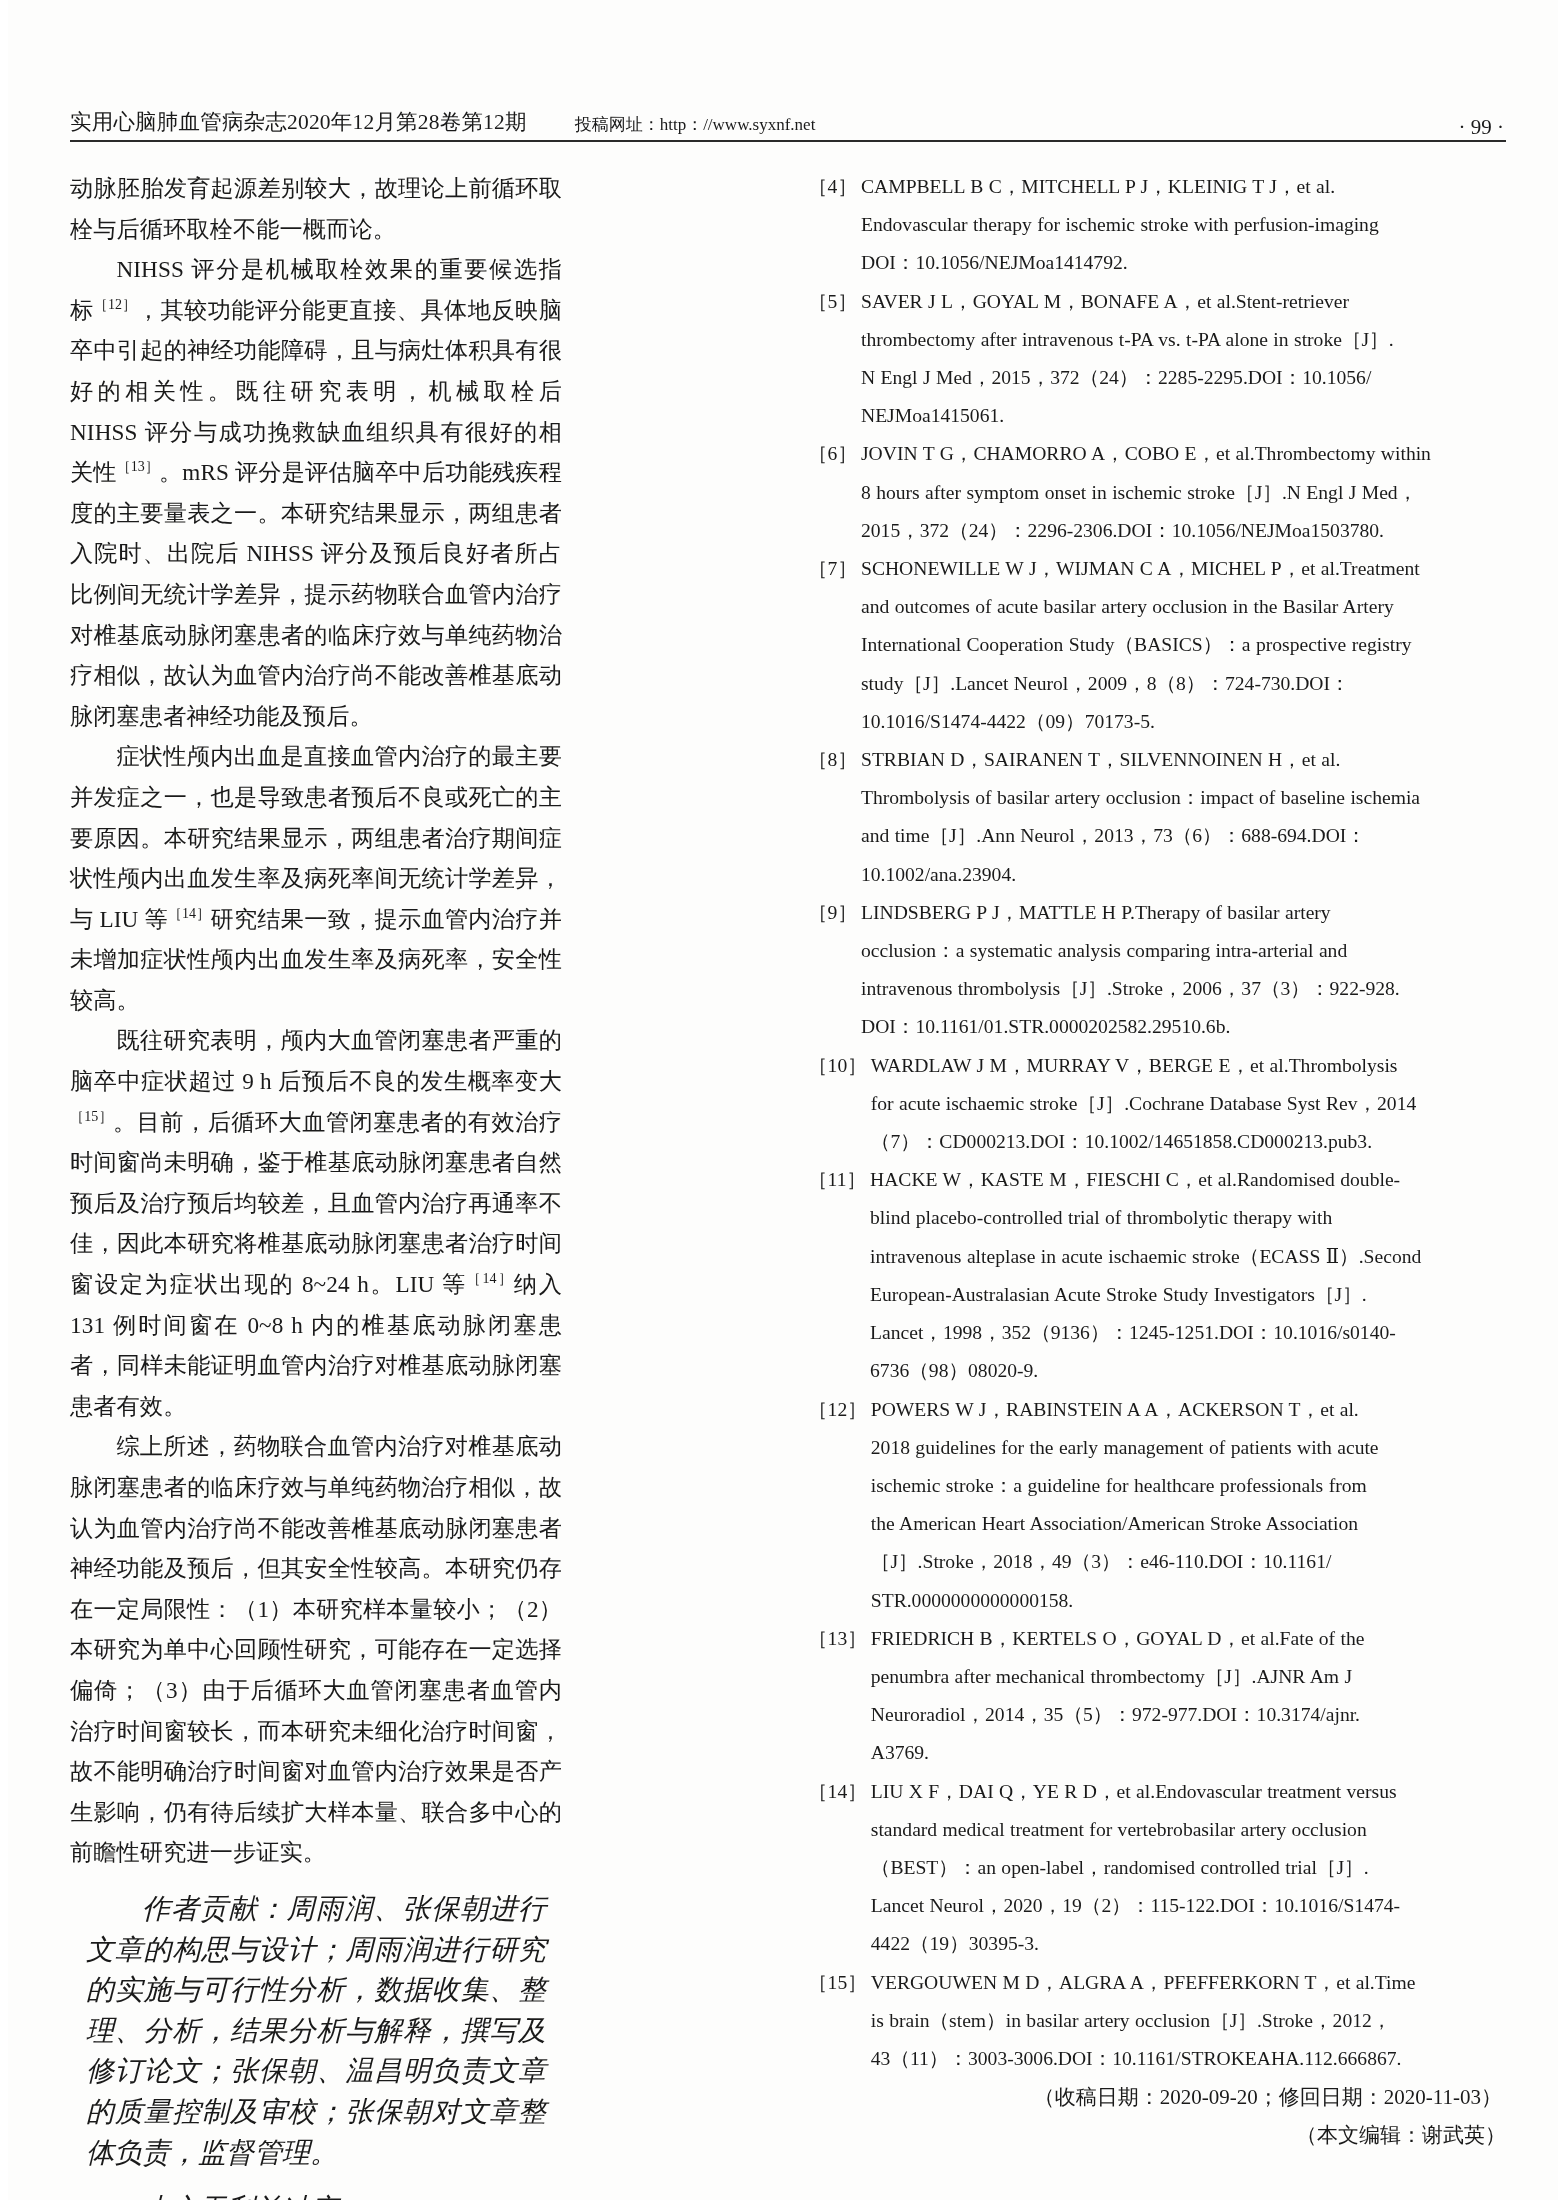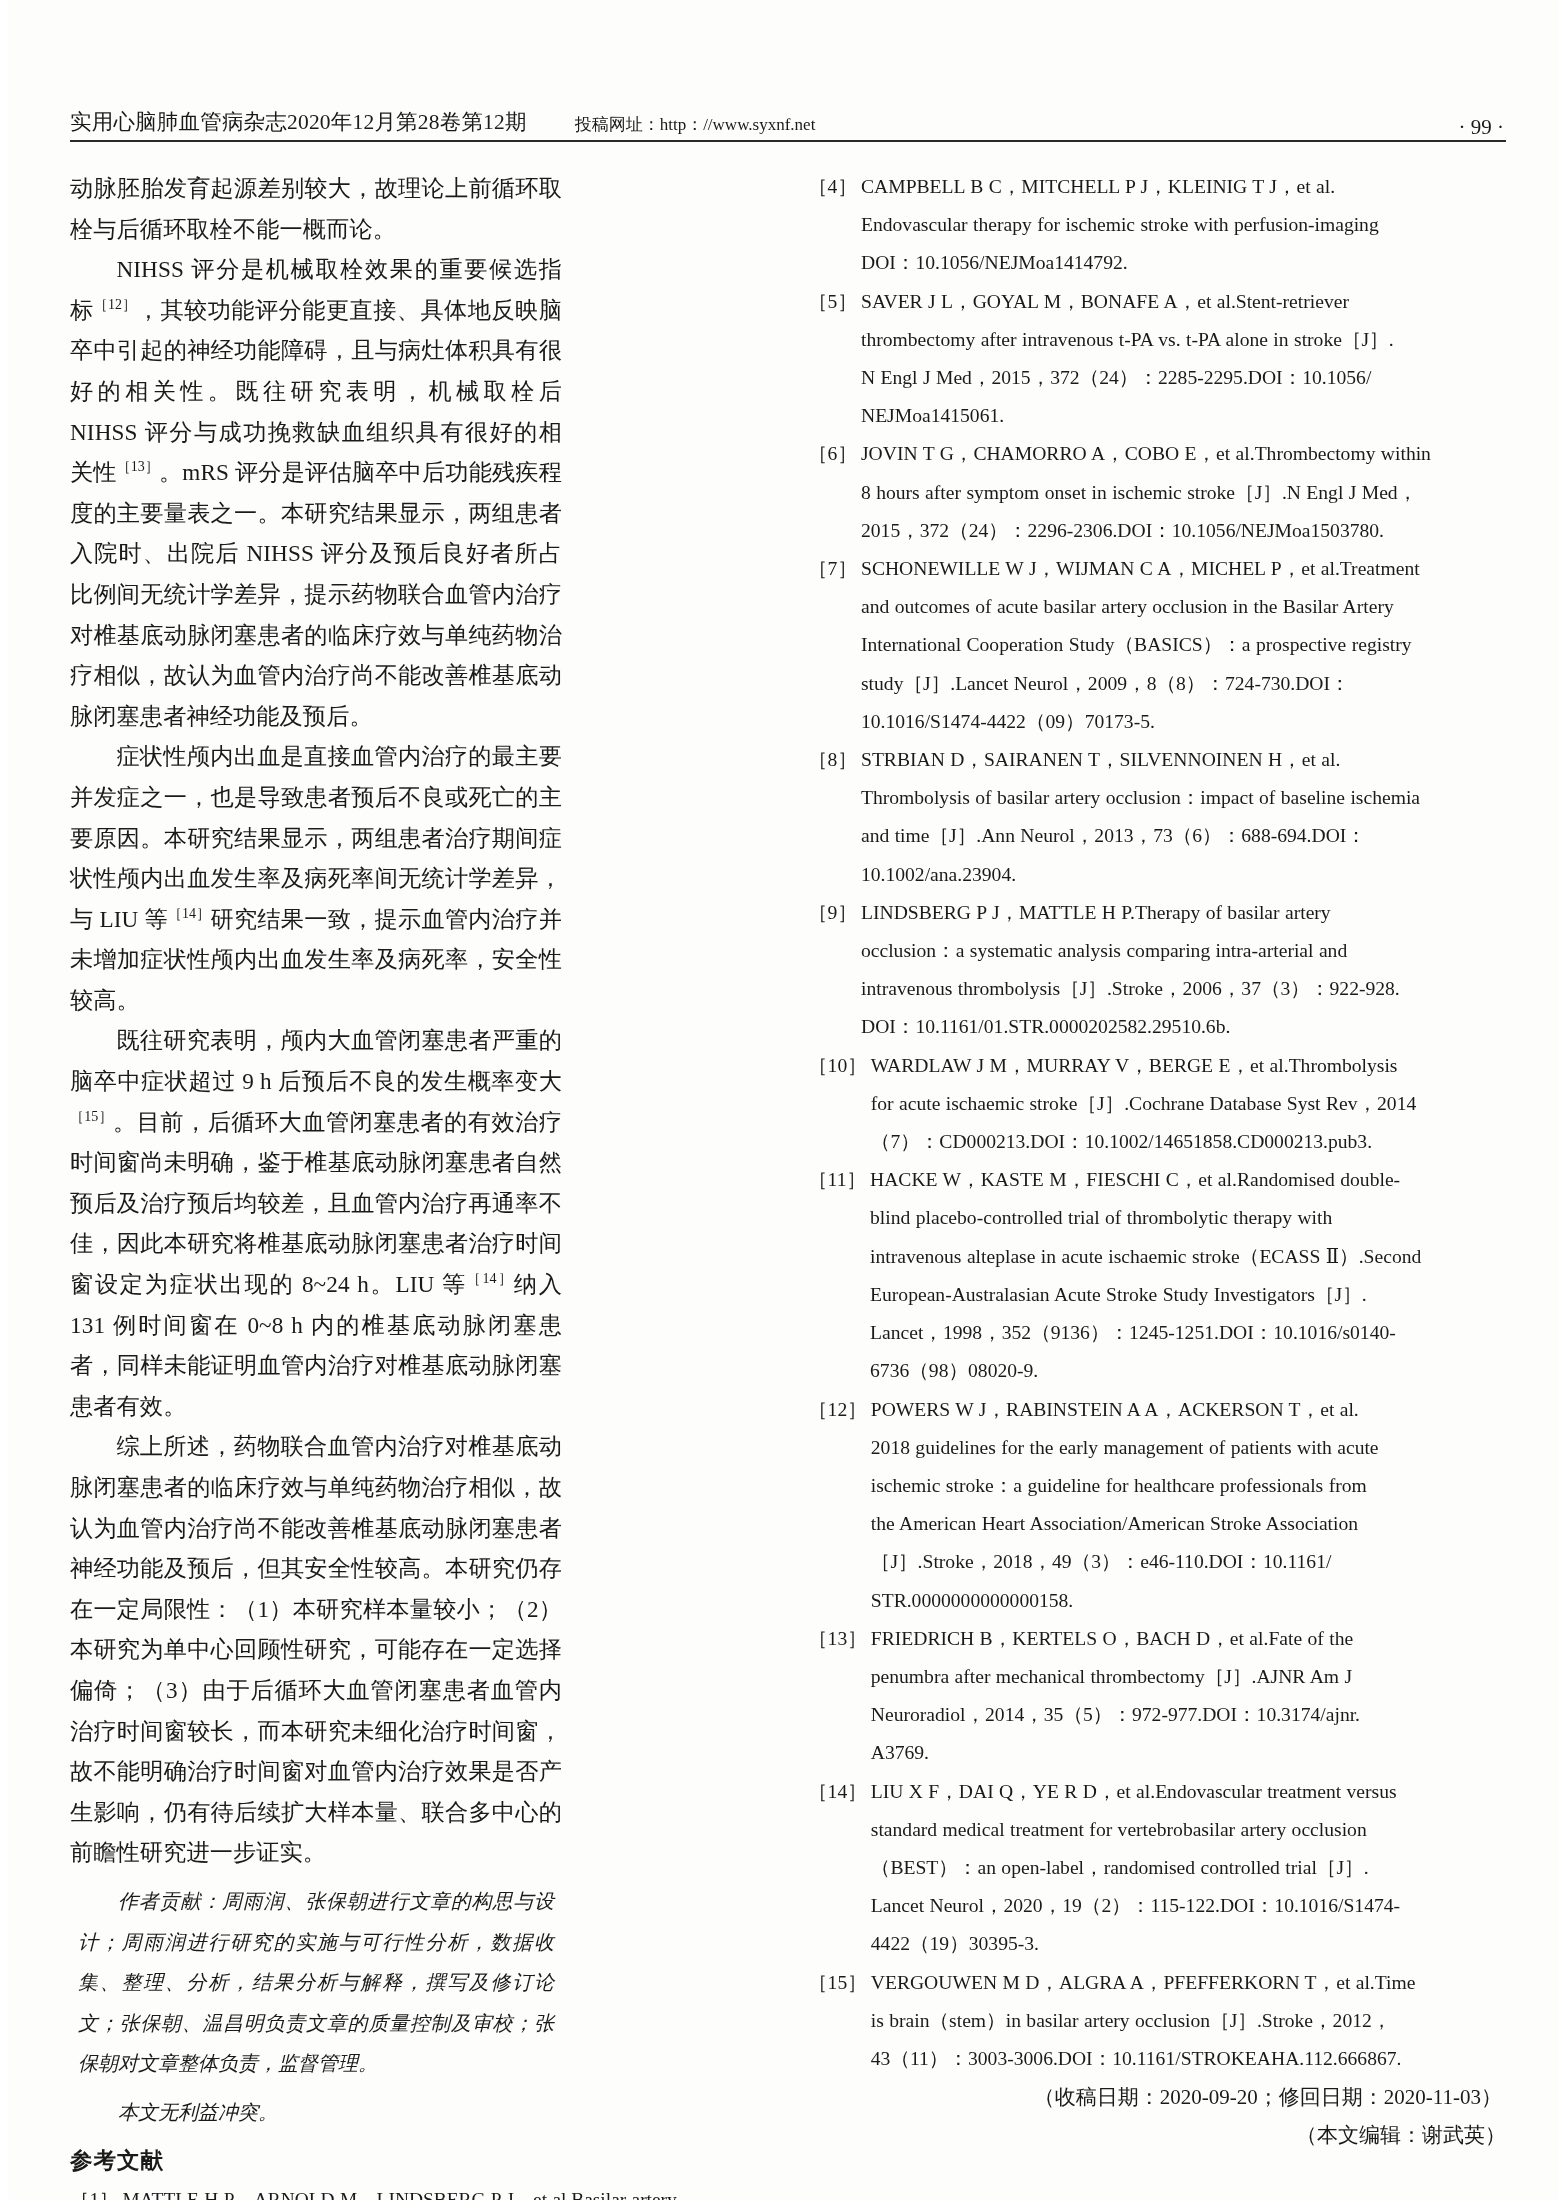--- a/index.html
+++ b/index.html
@@ -77,25 +77,25 @@
     font-size: 14px;
     vertical-align: super;
     line-height: 0;
     letter-spacing: 0;
   }
 
   
   .kai {
     font-family: "Liberation Serif", "DejaVu Serif", serif;
     font-style: italic;
-    font-size: 20px;
+    font-size: 28px;
     line-height: 40.6px;
     text-align: justify;
     text-justify: inter-ideograph;
-    margin: 8px;
+    margin: 16px;
   }
   .kai.indent { text-indent: 2em; }
 
   
   .ref-heading {
     font-size: 22.5px;
     font-weight: bold;
     line-height: 40px;
     margin: 4px 0 0 0;
     letter-spacing: 1px;
@@ -247,21 +247,21 @@
             <div>2018 guidelines for the early management of patients with acute</div>
             <div>ischemic stroke：a guideline for healthcare professionals from</div>
             <div>the American Heart Association/American Stroke Association</div>
             <div>［J］.Stroke，2018，49（3）：e46-110.DOI：10.1161/</div>
             <div>STR.0000000000000158.</div>
           </span>
         </div>
         <div class="ref-item">
           <span class="ref-num">［13］</span>
           <span class="ref-body">
-            <div>FRIEDRICH B，KERTELS O，BACH D，et al.Fate of the</div>
+            <div>FRIEDRICH B，KERTELS O，GOYAL D，et al.Fate of the</div>
             <div>penumbra after mechanical thrombectomy［J］.AJNR Am J</div>
             <div>Neuroradiol，2014，35（5）：972-977.DOI：10.3174/ajnr.</div>
             <div>A3769.</div>
           </span>
         </div>
         <div class="ref-item">
           <span class="ref-num">［14］</span>
           <span class="ref-body">
             <div>LIU X F，DAI Q，YE R D，et al.Endovascular treatment versus</div>
             <div>standard medical treatment for vertebrobasilar artery occlusion</div>

